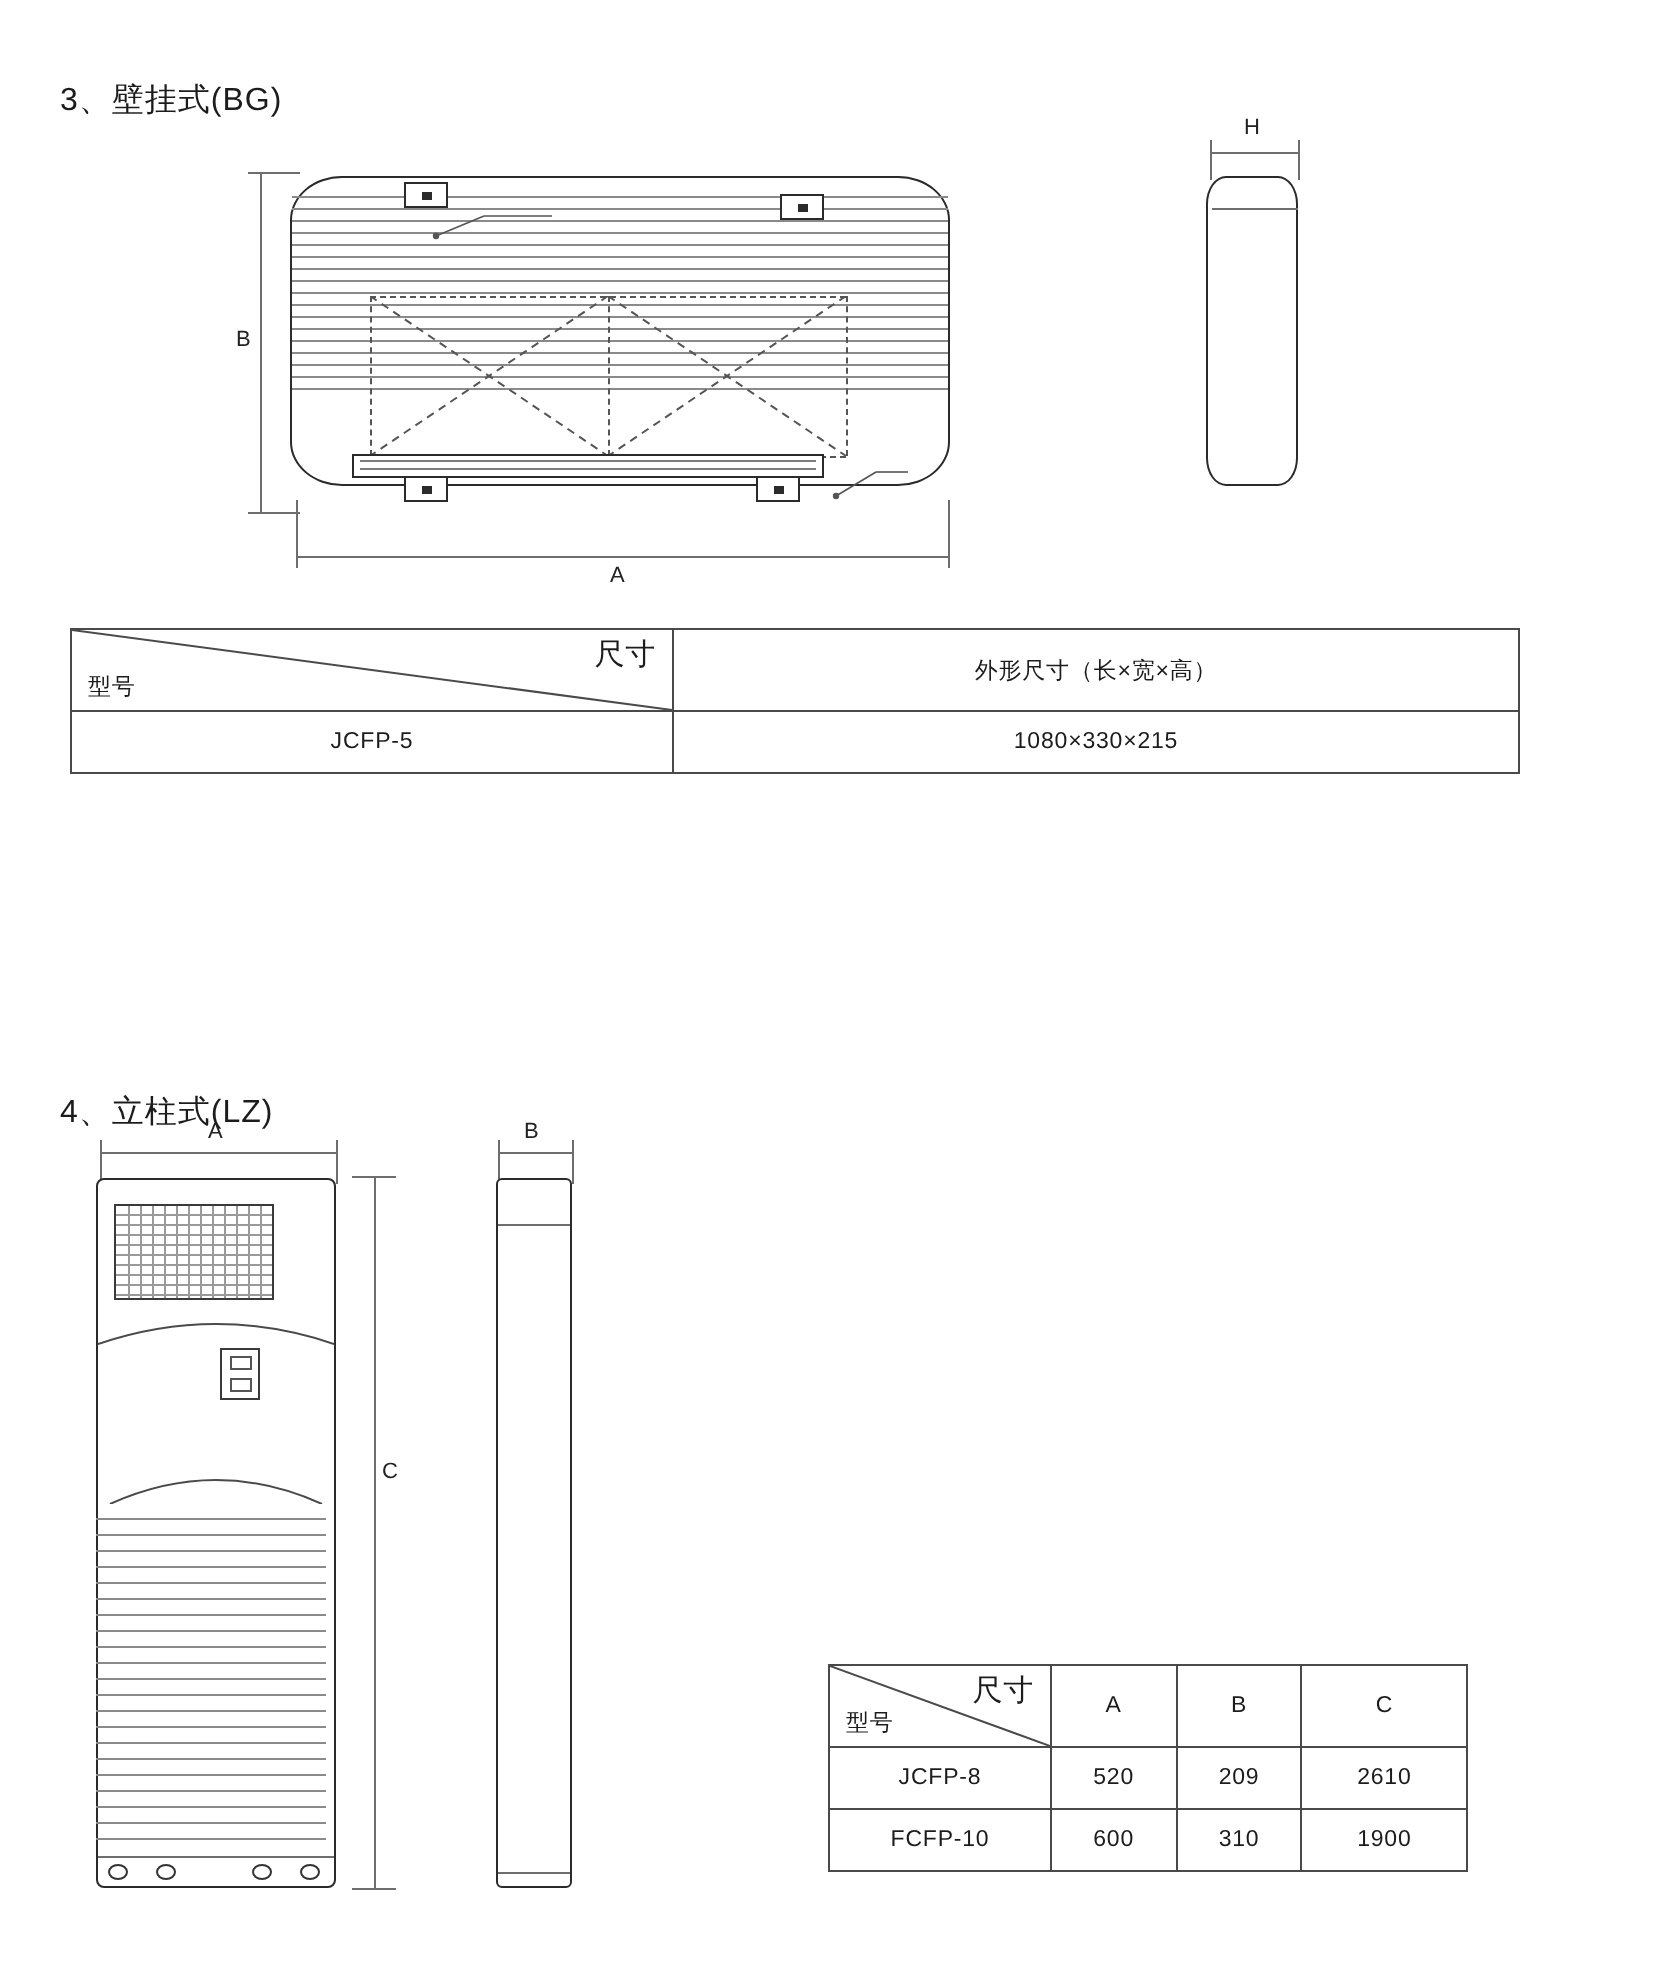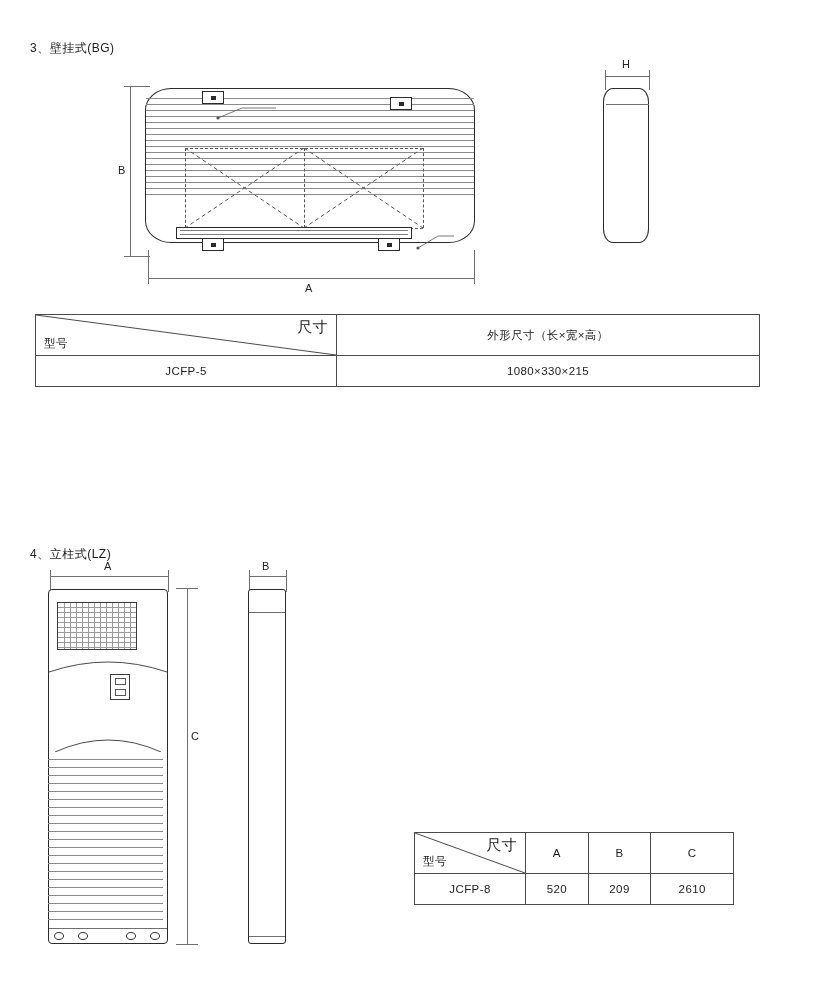--- a/index.html
+++ b/index.html
@@ -15,21 +15,21 @@
     color: #1a1a1a;
     overflow: hidden;
   }
   .page {
     position: relative;
     width: 830px;
     height: 991px;
   }
   .section-title {
     position: absolute;
-    font-size: 12px;
+    font-size: 16px;
     letter-spacing: 0.5px;
     color: #1c1c1c;
     white-space: nowrap;
   }
   #sec-bg-title { left: 30px; top: 40px; }
   #sec-lz-title { left: 30px; top: 546px; }
 
   
   .dim-label {
     position: absolute;
@@ -417,16 +417,22 @@
       <td class="hdr-cell">A</td>
       <td class="hdr-cell">B</td>
       <td class="hdr-cell">C</td>
     </tr>
     <tr>
       <td>JCFP-8</td>
       <td>520</td>
       <td>209</td>
       <td>2610</td>
     </tr>
+    <tr>
+      <td>FCFP-10</td>
+      <td>600</td>
+      <td>310</td>
+      <td>1900</td>
+    </tr>
   </tbody>
     </table>
 
 </div>
 
 </body></html>

